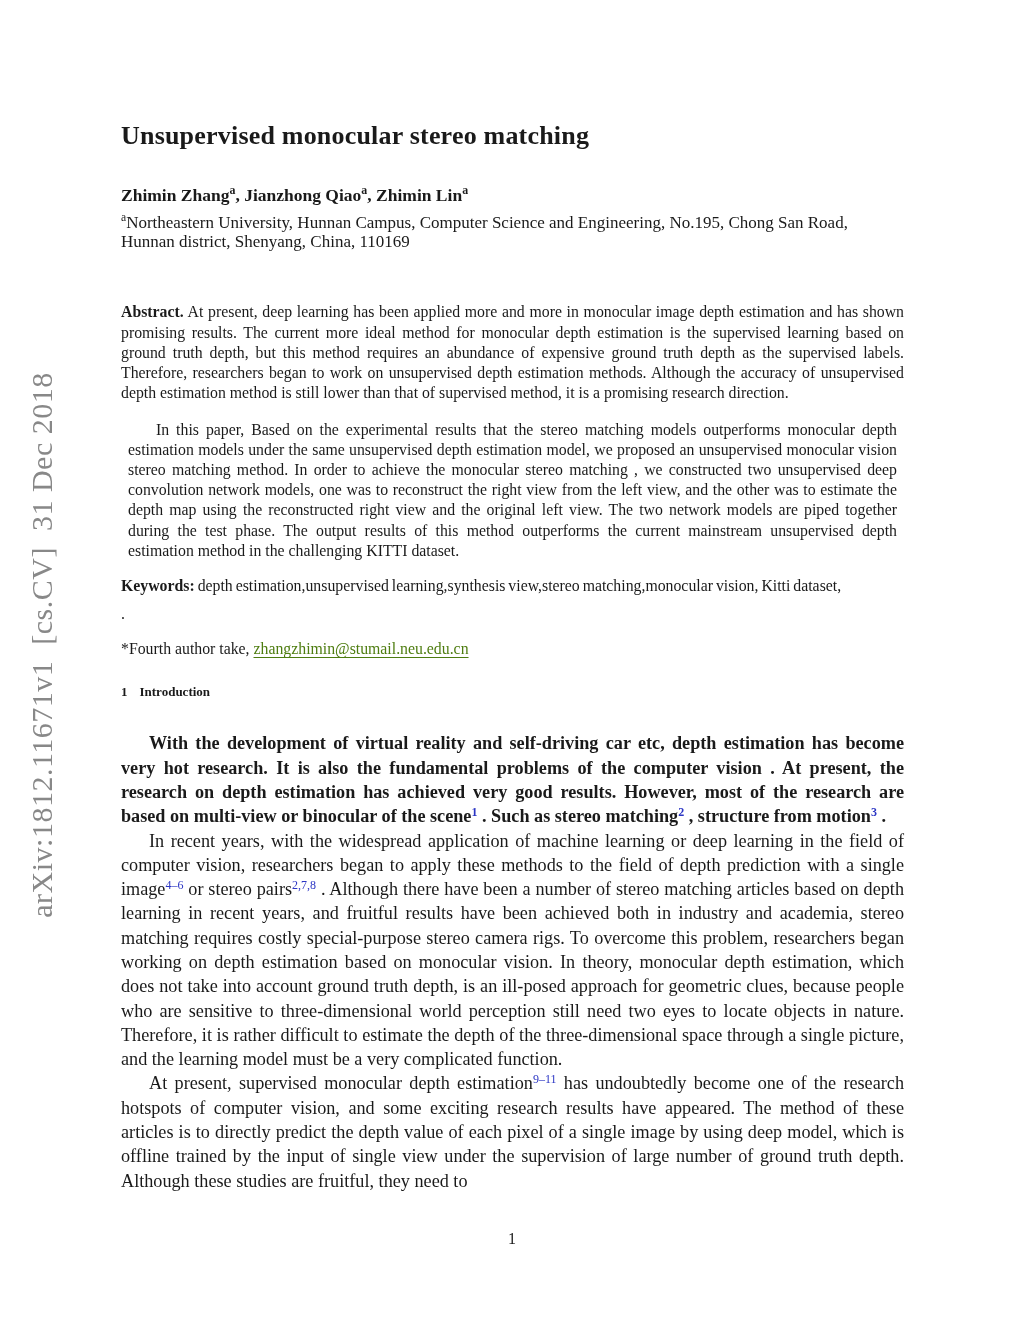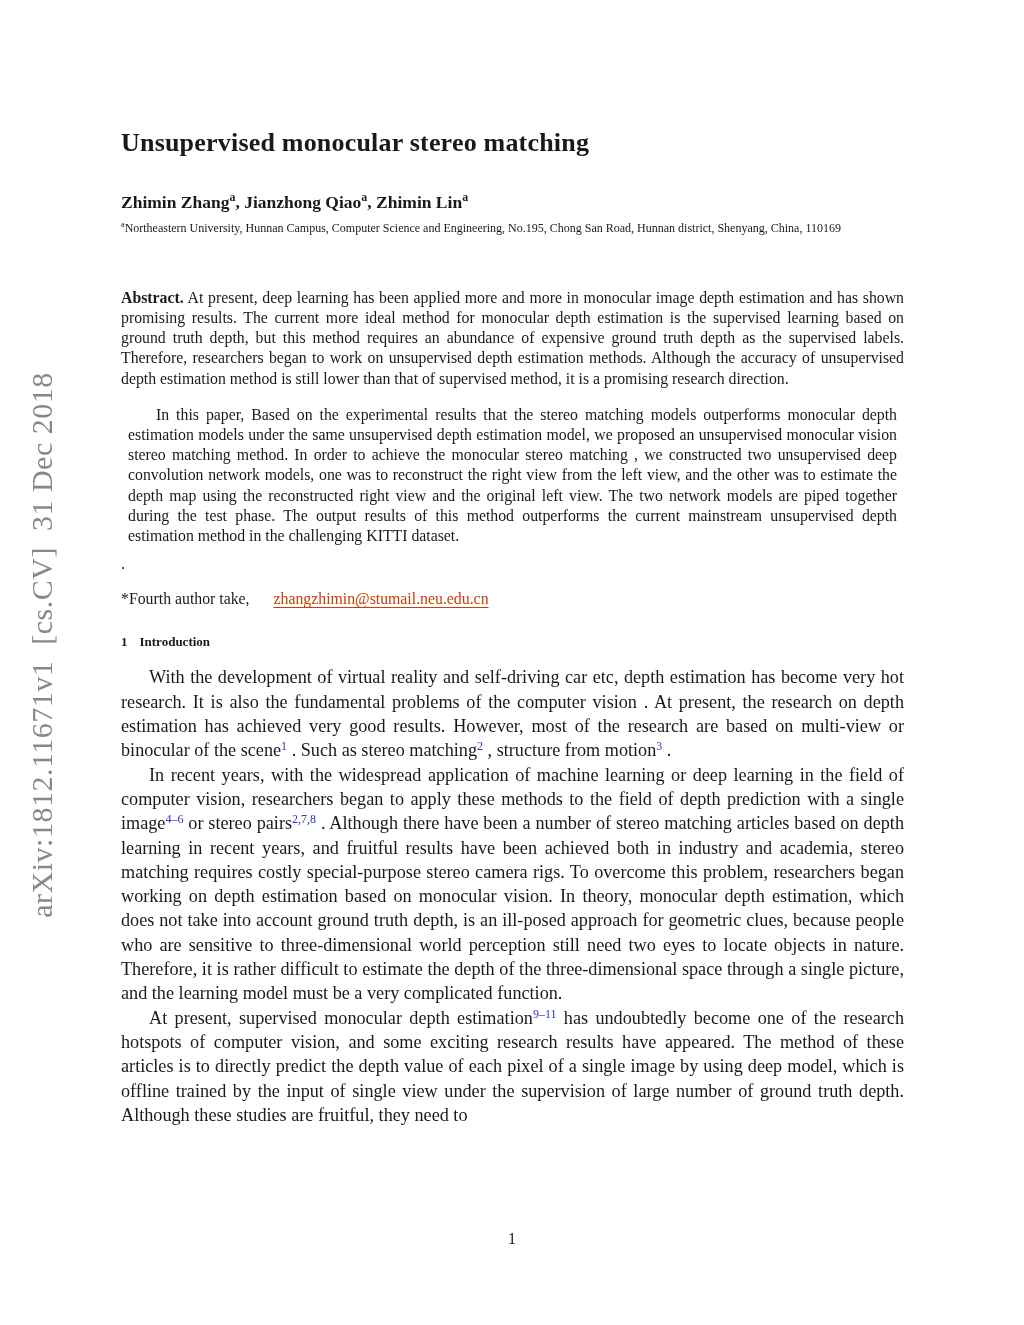--- a/index.html
+++ b/index.html
@@ -21,38 +21,38 @@
     transform: rotate(-90deg);
     font-size: 30px;
     color: #888888;
     text-align: center;
     white-space: pre;
     letter-spacing: 0.5px;
   }
   .content {
     position: absolute;
     left: 121px;
-    top: 16px;
+    top: 9px;
     width: 783px;
   }
   .paper-title {
     margin: 112px 0 0 0;
     font-size: 26px;
     font-weight: bold;
     letter-spacing: 0.2px;
   }
   .authors {
     margin: 32px 0 0 0;
     font-size: 17.5px;
     font-weight: bold;
   }
   .authors sup { font-size: 68%; }
   .affiliation {
     margin: 2px 0 0 0;
-    font-size: 12px;
+    font-size: 17px;
     line-height: 20px;
   }
   .affiliation sup { font-size: 68%; }
   .abstract {
     margin: 50px 0 16px 0;
     font-size: 15.8px;
     line-height: 20.2px;
     text-align: justify;
   }
   .abstract .abstract-label { font-weight: bold; }
@@ -74,40 +74,39 @@
   .keywords-dot {
     margin: 8px 0 0 0;
     font-size: 15.8px;
     line-height: 20.2px;
   }
   .footnote {
     margin: 16px 0 0 0;
     font-size: 15.8px;
   }
   .email-link {
-    color: #c2410c;
+    color: #4d7c0f;
     text-decoration: underline;
     text-underline-offset: 3px;
     cursor: pointer;
-    margin-left: 20px;
   }
   .section-heading {
     margin: 26px 0 0 0;
     font-size: 13px;
     font-weight: bold;
   }
   .section-heading .section-number { margin-right: 12px; }
   .body-par {
     margin: 0;
     font-size: 18.2px;
     line-height: 24.3px;
     text-align: justify;
     text-indent: 28px;
   }
-  .body-par.first { margin-top: 15px; }
+  .body-par.first { margin-top: 31px; font-weight: bold; }
   sup.cite {
     color: #2b35c4;
     font-size: 66%;
     vertical-align: 0.5em;
     line-height: 0;
     cursor: pointer;
   }
   .page-number {
     position: absolute;
     left: 0;
@@ -129,20 +128,21 @@
     <h1 class="paper-title">Unsupervised monocular stereo matching</h1>
 
     <p class="authors"><span>Zhimin Zhang</span><sup>a</sup><span>, </span><span>Jianzhong Qiao</span><sup>a</sup><span>, </span><span>Zhimin Lin</span><sup>a</sup></p>
 
     <p class="affiliation"><sup>a</sup><span>Northeastern University, Hunnan Campus, Computer Science and Engineering, No.195, Chong San Road, Hunnan district, Shenyang, China, 110169</span></p>
 
     <p class="abstract"><span class="abstract-label">Abstract.</span><span>  At present, deep learning has been applied more and more in monocular image depth estimation and has shown promising results. The current more ideal method for monocular depth estimation is the supervised learning based on ground truth depth, but this method requires an abundance of expensive ground truth depth as the supervised labels. Therefore, researchers began to work on unsupervised depth estimation methods. Although the accuracy of unsupervised depth estimation method is still lower than that of supervised method, it is a promising research direction.</span></p>
 
     <p class="abstract-p2">In this paper, Based on the experimental results that the stereo matching models outperforms monocular depth estimation models under the same unsupervised depth estimation model, we proposed an unsupervised monocular vision stereo matching method. In order to achieve the monocular stereo matching , we constructed two unsupervised deep convolution network models, one was to reconstruct the right view from the left view, and the other was to estimate the depth map using the reconstructed right view and the original left view. The two network models are piped together during the test phase. The output results of this method outperforms the current mainstream unsupervised depth estimation method in the challenging KITTI dataset.</p>
 
+    <p class="keywords"><span class="keywords-label">Keywords:</span><span> depth estimation,unsupervised learning,synthesis view,stereo matching,monocular vision, Kitti dataset,</span></p>
 
     <p class="keywords-dot">.</p>
 
     <p class="footnote"><span>*Fourth author take,  </span><span class="email-link">zhangzhimin@stumail.neu.edu.cn</span></p>
 
     <h2 class="section-heading"><span class="section-number">1</span><span>Introduction</span></h2>
 
     <p class="body-par first"><span>With the development of virtual reality and self-driving car etc, depth estimation has become very hot research. It is also the fundamental problems of the computer vision . At present, the research on depth estimation has achieved very good results. However, most of the research are based on multi-view or binocular of the scene</span><sup class="cite">1</sup><span> . Such as stereo matching</span><sup class="cite">2</sup><span> , structure from motion</span><sup class="cite">3</sup><span> .</span></p>
 
     <p class="body-par"><span>In recent years, with the widespread application of machine learning or deep learning in the field of computer vision, researchers began to apply these methods to the field of depth prediction with a single image</span><sup class="cite">4–6</sup><span> or stereo pairs</span><sup class="cite">2,7,8</sup><span> . Although there have been a number of stereo matching articles based on depth learning in recent years, and fruitful results have been achieved both in industry and academia, stereo matching requires costly special-purpose stereo camera rigs. To overcome this problem, researchers began working on depth estimation based on monocular vision. In theory, monocular depth estimation, which does not take into account ground truth depth, is an ill-posed approach for geometric clues, because people who are sensitive to three-dimensional world perception still need two eyes to locate objects in nature. Therefore, it is rather difficult to estimate the depth of the three-dimensional space through a single picture, and the learning model must be a very complicated function.</span></p>

